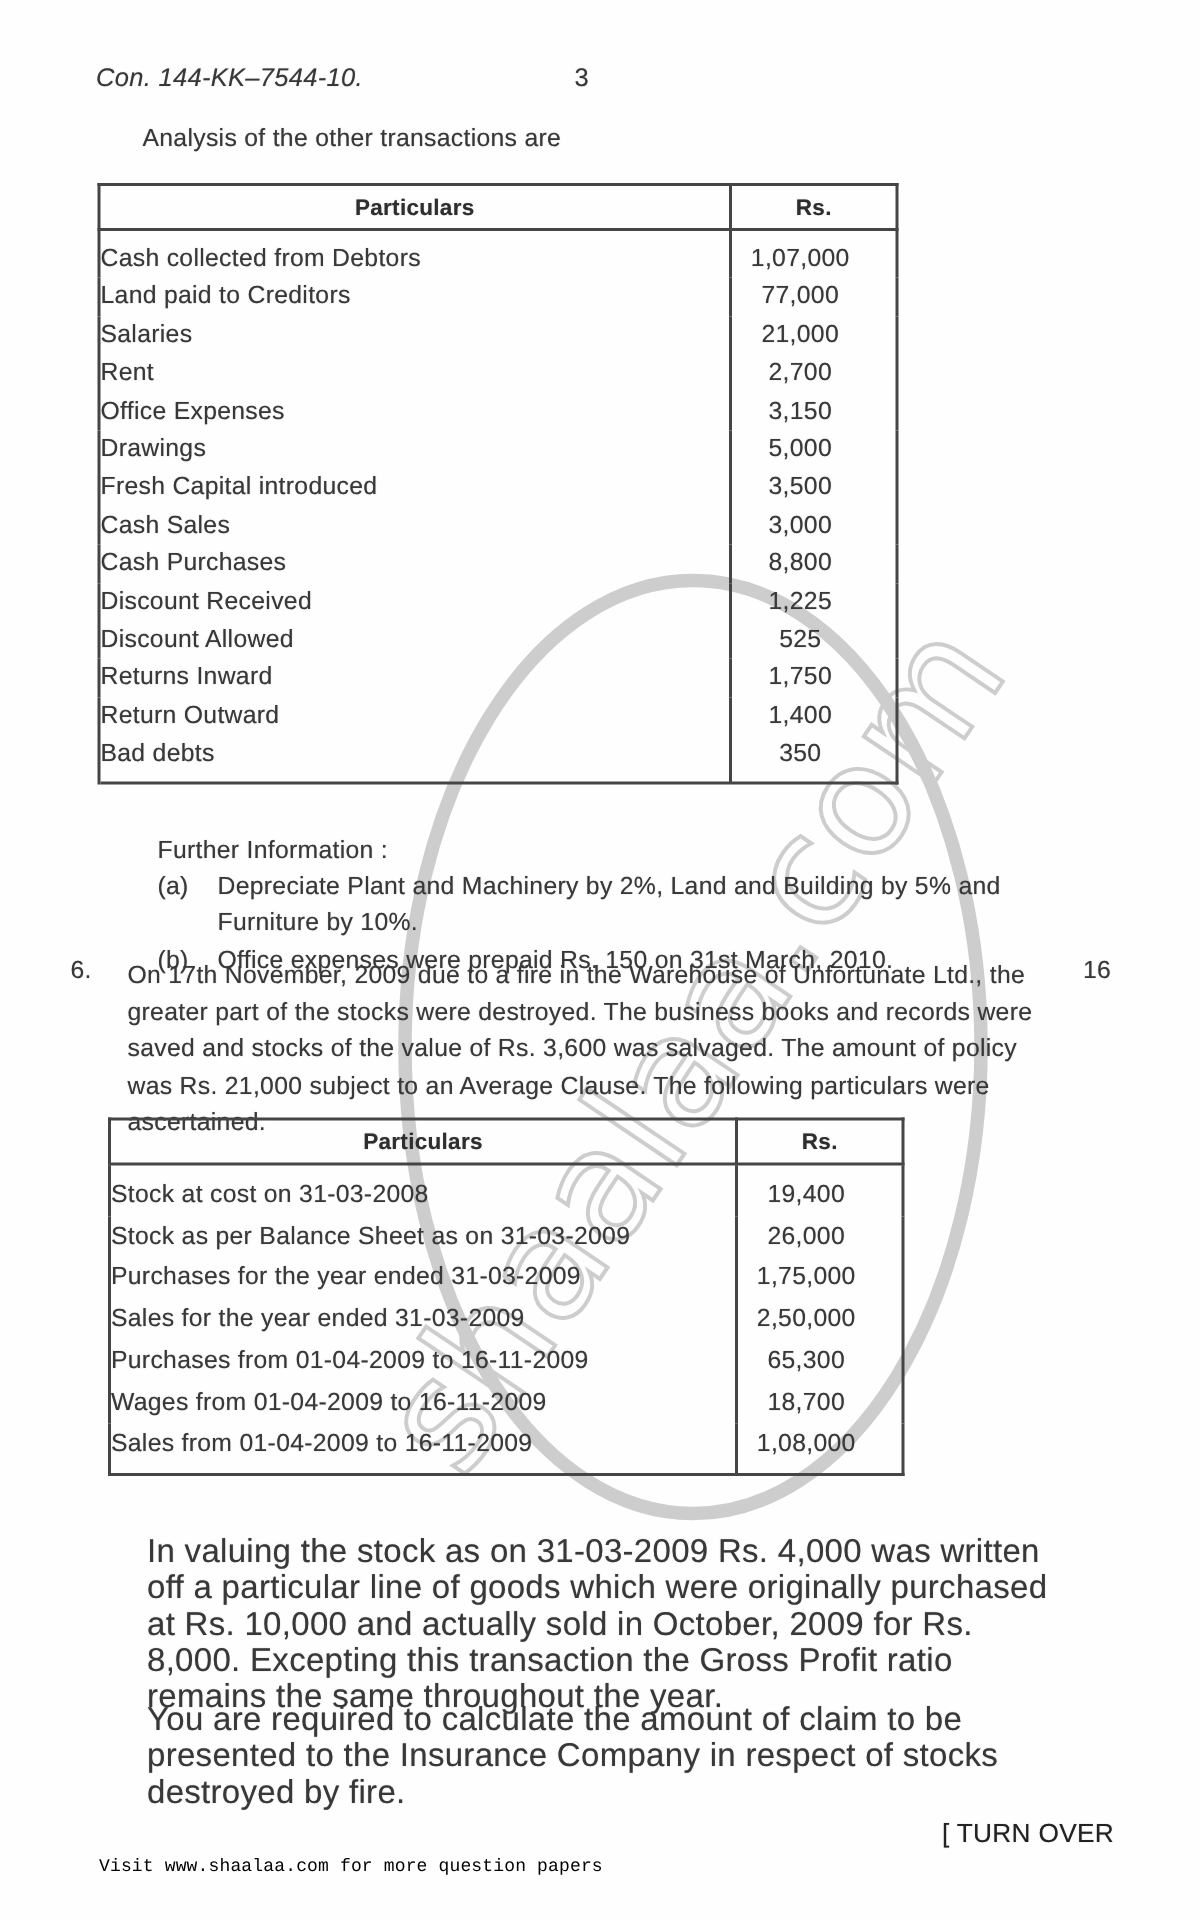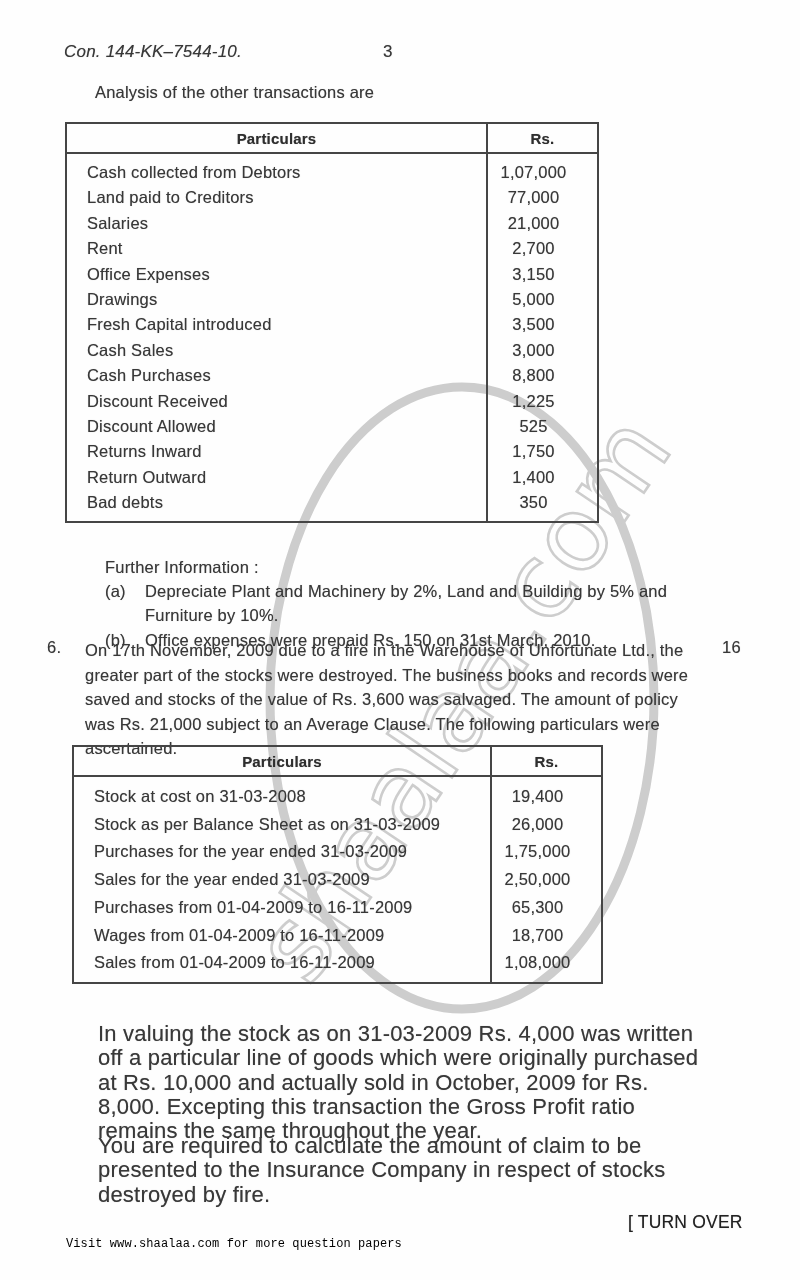--- a/index.html
+++ b/index.html
@@ -32,21 +32,21 @@
   .paper-table { border: 2px solid #454545; }
   .paper-table th {
     border: 2px solid #454545;
     font-weight: bold;
     font-size: 15px;
     text-align: center;
     height: 30px;
     color: #2e2e2e;
   }
   .paper-table td { border-left: 2px solid #454545; font-size: 16.5px; vertical-align: middle; }
-  .paper-table td.label { padding-left: 20px; }
+  .paper-table td.label { }
   .paper-table td.amount { text-align: center; padding-right: 18px; }
   .paper-table tbody tr:first-child td { padding-top: 6px; }
   .paper-table tbody tr:last-child td { padding-bottom: 5px; }
 
   #table1 { left: 65px; top: 122px; width: 532px; }
   #table1 col.c-label { width: 421px; }
   #table1 col.c-amount { width: 111px; }
   #table1 tbody td { line-height: 25.4px; }
 
   #table2 { left: 72px; top: 745px; width: 529px; }

